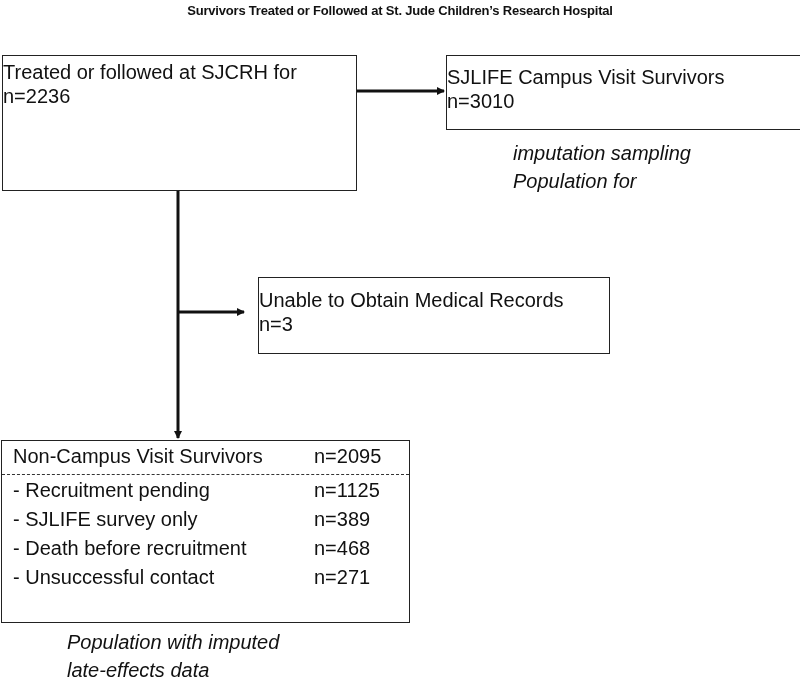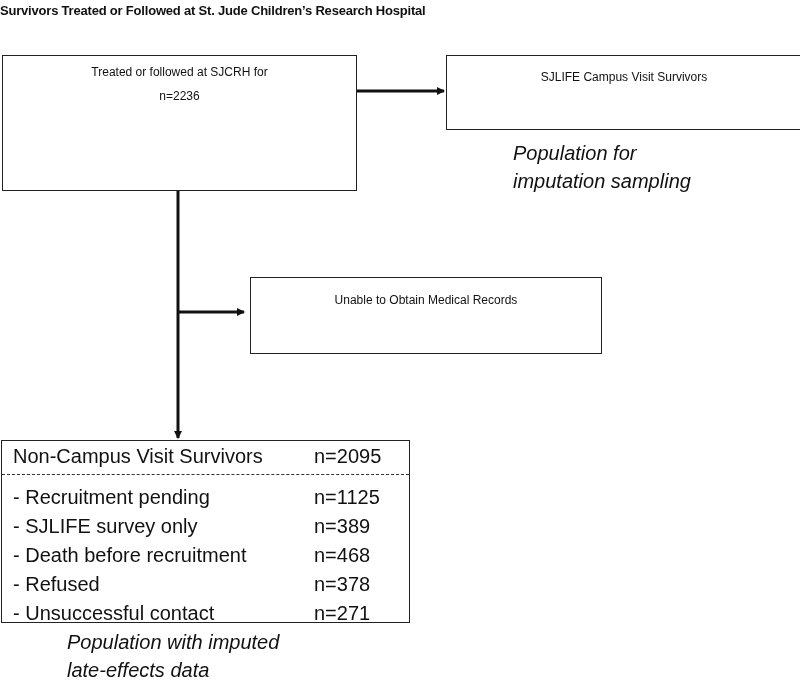--- a/index.html
+++ b/index.html
@@ -1,29 +1,29 @@
 <!DOCTYPE html>
 <html><head>
   <meta charset="utf-8">
   <style>
     html, body { margin: 0; padding: 0; background: #ffffff; }
     body { width: 800px; height: 682px; position: relative; overflow: hidden;
            font-family: "Liberation Sans", "DejaVu Sans", sans-serif; color: #111; }
-    .title { position: absolute; left: 0; top: 3px; width: 800px; 
+    .title { position: absolute; left: 0; top: 3px; width: 800px; text-align: center;
              font-size: 13px; font-weight: bold; letter-spacing: -0.2px; }
     .box { position: absolute; border: 1.5px solid #222; box-sizing: border-box; background: #fff; }
-    .center-text { text-align: center; font-size: 12px; line-height: 24px; }
+    .center-text { font-size: 20px; line-height: 24px; }
     #box1 { left: 2px; top: 55px; width: 355px; height: 136px; padding-top: 4px; }
     #box2 { left: 446px; top: 55px; width: 360px; height: 75px; padding-top: 9px; }
-    #box3 { left: 250px; top: 277px; width: 352px; height: 77px; padding-top: 10px; }
+    #box3 { left: 258px; top: 277px; width: 352px; height: 77px; padding-top: 10px; }
     #box4 { left: 1px; top: 440px; width: 409px; height: 183px; }
     .row { position: relative; height: 29px; font-size: 20px; line-height: 29px; }
     .row .lbl { position: absolute; left: 11px; }
     .row .val { position: absolute; left: 312px; }
-    .hdr { height: 33px; line-height: 31px; border-bottom: 1.5px dashed #333; margin-bottom: 8px; }
+    .hdr { height: 33px; line-height: 31px; border-bottom: 1.5px dashed #333; margin-bottom: 1px; }
     .caption { position: absolute; font-style: italic; font-size: 20px; line-height: 28px; color: #111; }
     #cap1 { left: 513px; top: 139px; }
     #cap2 { left: 67px; top: 628px; }
     svg.lines { position: absolute; left: 0; top: 0; }
   </style>
 </head>
 <body>
 
 <div class="title">Survivors Treated or Followed at St. Jude Children’s  Research Hospital</div>
 
@@ -41,53 +41,51 @@
   <line x1="178" y1="312" x2="244" y2="312" stroke="#111" stroke-width="3" marker-end="url(#arr)"></line>
 </svg>
 
 <div class="box center-text" id="box1">
   <div>Treated or followed at SJCRH for</div>
   <div>n=2236</div>
 </div>
 
 <div class="box center-text" id="box2">
   <div style="width:354px">SJLIFE Campus Visit Survivors</div>
+  <div style="width:354px">n=3010</div>
 </div>
 
 <div class="caption" id="cap1">
+  <div>imputation sampling</div>
   <div>Population for</div>
-  <div>imputation sampling</div>
 </div>
 
 <div class="box center-text" id="box3">
   <div>Unable to Obtain Medical Records</div>
+  <div>n=3</div>
 </div>
 
 <div class="box" id="box4">
   <div class="row hdr">
     <span class="lbl">Non-Campus Visit Survivors</span>
     <span class="val">n=2095</span>
   </div>
   <div class="row">
     <span class="lbl">- Recruitment pending</span>
     <span class="val">n=1125</span>
   </div>
   <div class="row">
     <span class="lbl">- SJLIFE survey only</span>
     <span class="val">n=389</span>
   </div>
   <div class="row">
     <span class="lbl">- Death before recruitment</span>
     <span class="val">n=468</span>
   </div>
   <div class="row">
-    <span class="lbl">- Refused</span>
-    <span class="val">n=378</span>
-  </div>
-  <div class="row">
     <span class="lbl">- Unsuccessful contact</span>
     <span class="val">n=271</span>
   </div>
 </div>
 
 <div class="caption" id="cap2">
   <div>Population with imputed</div>
   <div>late-effects data</div>
 </div>
 

